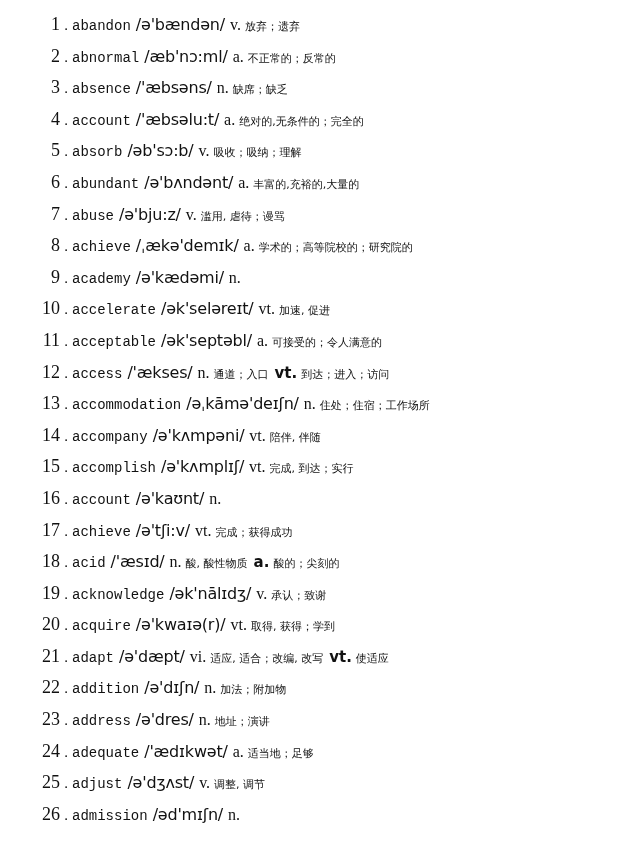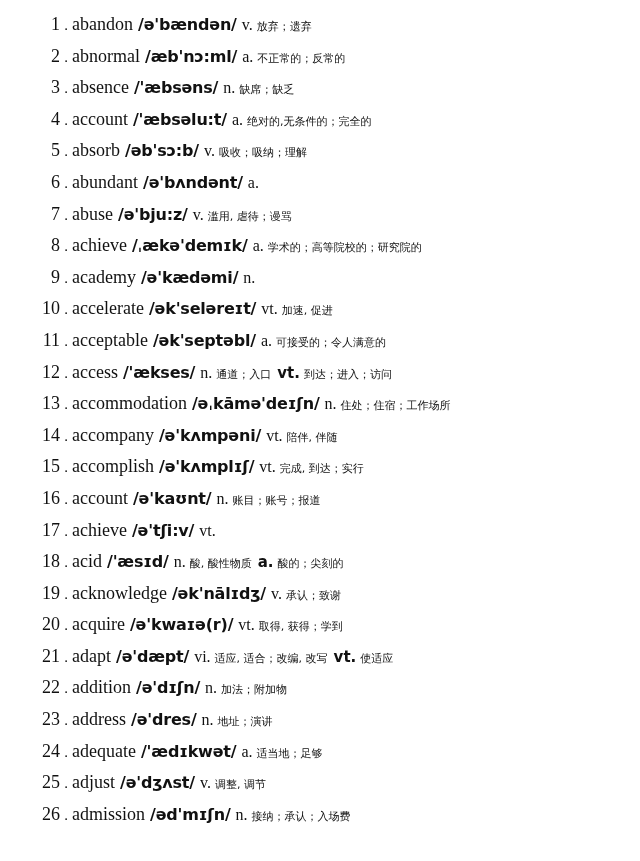--- a/index.html
+++ b/index.html
@@ -34,29 +34,29 @@
     font-family: "Liberation Serif", serif;
     flex: none;
   }
   .dot {
     width: 12px;
     text-align: center;
     font-size: 15px;
     flex: none;
   }
   .headword {
-    font-size: 18px;
-    font-family: Liberation Serif, serif;
+    font-size: 14px;
+    font-family: Liberation Mono, monospace;
     margin-right: 5px;
     text-align: center;
   }
   .phon {
     font-size: 16px;
     font-family: "DejaVu Sans", sans-serif;
-    font-weight: bold;
+    font-weight: normal;
     margin-right: 5px;
     letter-spacing: -0.2px;
   }
   .pos {
     font-size: 16px;
     font-family: "Liberation Serif", serif;
     margin-right: 4px;
   }
   .pos.bold {
     font-weight: bold;
@@ -115,20 +115,21 @@
       <span class="phon">/əb'sɔ:b/</span>
       <span class="pos">v.</span>
       <span class="sense cjk">吸收；吸纳；理解</span>
     </div>
     <div class="entry">
       <span class="idx">6</span>
       <span class="dot">.</span>
       <span class="headword">abundant</span>
       <span class="phon">/ə'bʌndənt/</span>
       <span class="pos">a.</span>
+      <span class="sense cjk">丰富的,充裕的,大量的</span>
     </div>
     <div class="entry">
       <span class="idx">7</span>
       <span class="dot">.</span>
       <span class="headword">abuse</span>
       <span class="phon">/ə'bju:z/</span>
       <span class="pos">v.</span>
       <span class="sense cjk">滥用, 虐待；谩骂</span>
     </div>
     <div class="entry">
@@ -195,28 +196,28 @@
       <span class="phon">/ə'kʌmplɪʃ/</span>
       <span class="pos">vt.</span>
       <span class="sense cjk">完成, 到达；实行</span>
     </div>
     <div class="entry">
       <span class="idx">16</span>
       <span class="dot">.</span>
       <span class="headword">account</span>
       <span class="phon">/ə'kaʊnt/</span>
       <span class="pos">n.</span>
-      <span class="sense cjk">账目；账号；报道</span>
     </div>
     <div class="entry">
       <span class="idx">17</span>
       <span class="dot">.</span>
       <span class="headword">achieve</span>
       <span class="phon">/ə'tʃi:v/</span>
       <span class="pos">vt.</span>
+      <span class="sense cjk">完成；获得成功</span>
     </div>
     <div class="entry">
       <span class="idx">18</span>
       <span class="dot">.</span>
       <span class="headword">acid</span>
       <span class="phon">/'æsɪd/</span>
       <span class="pos">n.</span>
       <span class="sense cjk">酸, 酸性物质</span>
       <span class="pos bold">a.</span>
       <span class="sense cjk">酸的；尖刻的</span>
@@ -278,15 +279,14 @@
       <span class="phon">/ə'dʒʌst/</span>
       <span class="pos">v.</span>
       <span class="sense cjk">调整, 调节</span>
     </div>
     <div class="entry">
       <span class="idx">26</span>
       <span class="dot">.</span>
       <span class="headword">admission</span>
       <span class="phon">/əd'mɪʃn/</span>
       <span class="pos">n.</span>
-      <span class="sense cjk">接纳；承认；入场费</span>
     </div>
   </div>
 
 </body></html>

